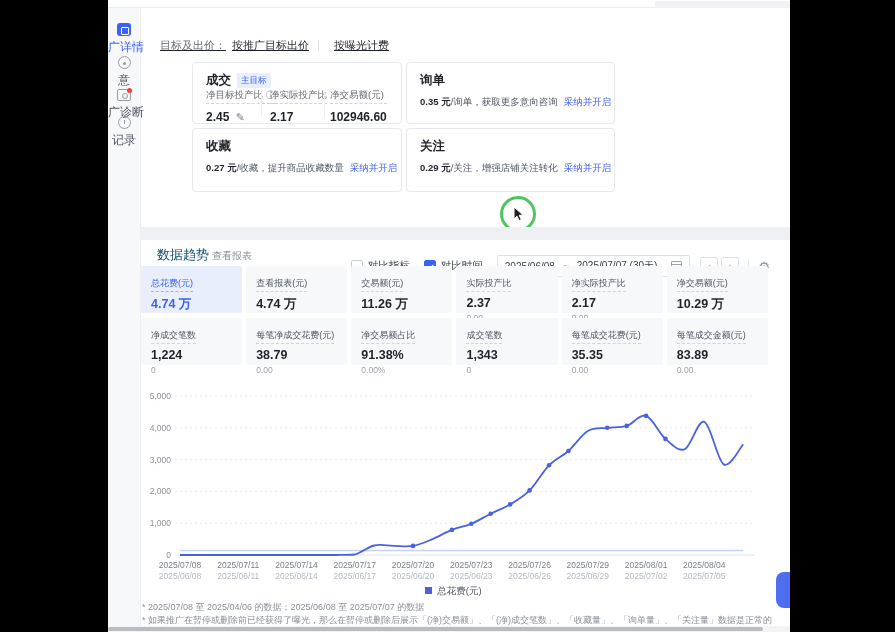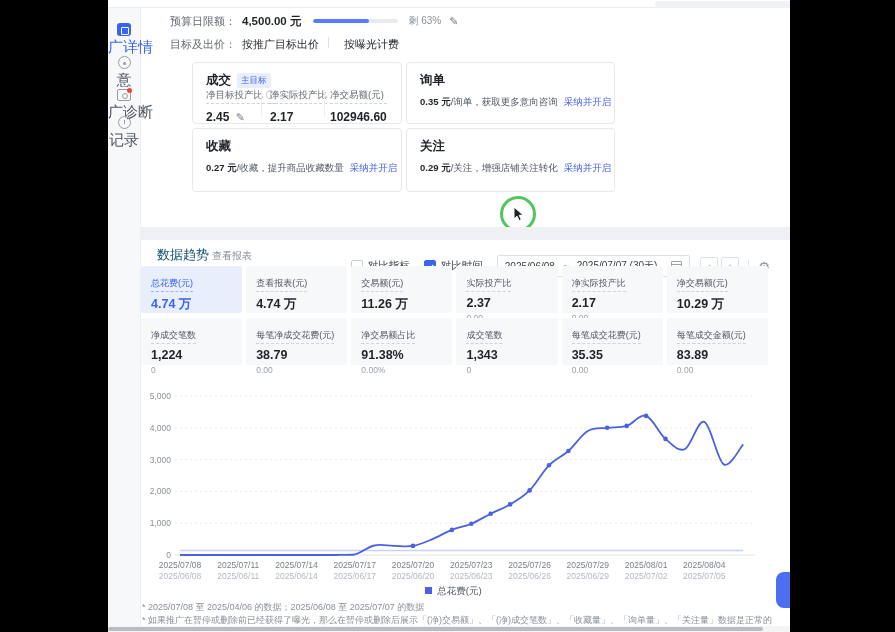--- a/index.html
+++ b/index.html
@@ -18,32 +18,32 @@
   .nav-icon{display:inline-block;position:relative;}
   .ni-box{width:14px;height:13px;background:#3b63f3;border-radius:3px;}
   .ni-box:after{content:"";position:absolute;left:4px;top:3.5px;width:6px;height:6px;border:1.2px solid #fff;border-radius:1px;}
   .ni-circle{width:11px;height:11px;border:1.4px solid #979ba3;border-radius:50%;}
   .ni-circle:after{content:"";position:absolute;left:4.5px;top:4.5px;width:3px;height:3px;background:#979ba3;border-radius:50%;}
   .ni-cam{width:12px;height:10px;border:1.4px solid #979ba3;border-radius:2px;margin-top:2px;}
   .ni-cam:after{content:"";position:absolute;left:3.8px;top:2.6px;width:4px;height:4px;border:1.2px solid #979ba3;border-radius:50%;}
   .ni-clock{width:11px;height:11px;border:1.4px solid #979ba3;border-radius:50%;}
   .ni-clock:after{content:"";position:absolute;left:5.5px;top:2.5px;width:1.4px;height:4px;background:#979ba3;}
   .red-dot{position:absolute;right:-2px;top:-2px;width:5px;height:5px;background:#f53f3f;border-radius:50%;}
-  .nav-label{font-size:15px;line-height:10px;color:#4e5461;margin-top:2px;white-space:nowrap;}
+  .nav-label{font-size:12px;line-height:10px;color:#4e5461;margin-top:2px;white-space:nowrap;}
   .nav-label.active{color:#3b63f3;}
 
   
   .lbl{font-size:11px;color:#646a73;}
   .budget-row{left:62px;top:13px;height:16px;display:flex;align-items:center;}
   .budget-val{font-size:11.5px;font-weight:bold;color:#1f2329;margin-left:6px;}
   .pbar{width:85px;height:4px;background:#e9eaee;border-radius:2px;margin-left:12px;position:relative;overflow:hidden;}
   .pbar-fill{position:absolute;left:0;top:0;height:4px;background:#5b7cfa;border-radius:2px;}
   .remain{font-size:10px;color:#8a8f99;margin-left:10px;}
   .pencil{font-size:11px;color:#7d828c;margin-left:8px;cursor:pointer;}
-  .goal-row{left:62px;top:37px;height:16px;display:flex;}
+  .goal-row{left:52px;top:37px;height:16px;display:flex;align-items:center;text-decoration:underline;}
   .bid-tab{font-size:11px;color:#1f2329;margin-left:6px;cursor:pointer;}
   .tab-div{width:1px;height:11px;background:#dcdfe4;margin:0 9px;}
 
   
   .gcard{background:#fff;border:1px solid #e7e8ec;border-radius:4px;}
   .gcard-title{position:absolute;left:13px;top:9px;font-size:12.5px;font-weight:bold;display:flex;align-items:center;}
   .badge{font-size:8.5px;font-weight:normal;color:#3d63f0;background:#e8eeff;border-radius:2px;padding:1.5px 4px;margin-left:6px;}
   .gmetric{position:absolute;top:26px;}
   .gm-label{font-size:9.5px;color:#646a73;border-bottom:1px dashed #cfd3da;padding-bottom:1px;white-space:nowrap;}
   .gm-value{font-size:12px;font-weight:bold;margin-top:6px;white-space:nowrap;}
@@ -109,29 +109,20 @@
     <div class="abs top-pill"></div>
   </div>
 
   <div class="abs sidebar" id="sidebar">
       <div class="nav-item" style="top: 14px;"><span class="nav-icon ni-box"></span><div class="nav-label active">广详情</div></div>
       <div class="nav-item" style="top: 47px;"><span class="nav-icon ni-circle"></span><div class="nav-label">意</div></div>
       <div class="nav-item" style="top: 79px;"><span class="nav-icon ni-cam"><span class="red-dot"></span></span><div class="nav-label">广诊断</div></div>
       <div class="nav-item" style="top: 107px;"><span class="nav-icon ni-clock"></span><div class="nav-label">记录</div></div>
     </div>
 
-  <div class="abs budget-row">
-    <span class="lbl">预算日限额：</span>
-    <span class="budget-val">4,500.00 元</span>
-    <span class="pbar">
-        <span class="pbar-fill" id="pfill" style="width: 65%;"></span>
-      </span>
-    <span class="remain">剩 63%</span>
-    <span class="pencil">✎</span>
-  </div>
 
   <div class="abs goal-row">
     <span class="lbl">目标及出价：</span>
     <span class="bid-tab">按推广目标出价</span>
     <span class="tab-div"></span>
     <span class="bid-tab">按曝光计费</span>
   </div>
 
   <div class="abs gcard" style="left:84px;top:62px;width:208px;height:60px;">
     <div class="gcard-title">

